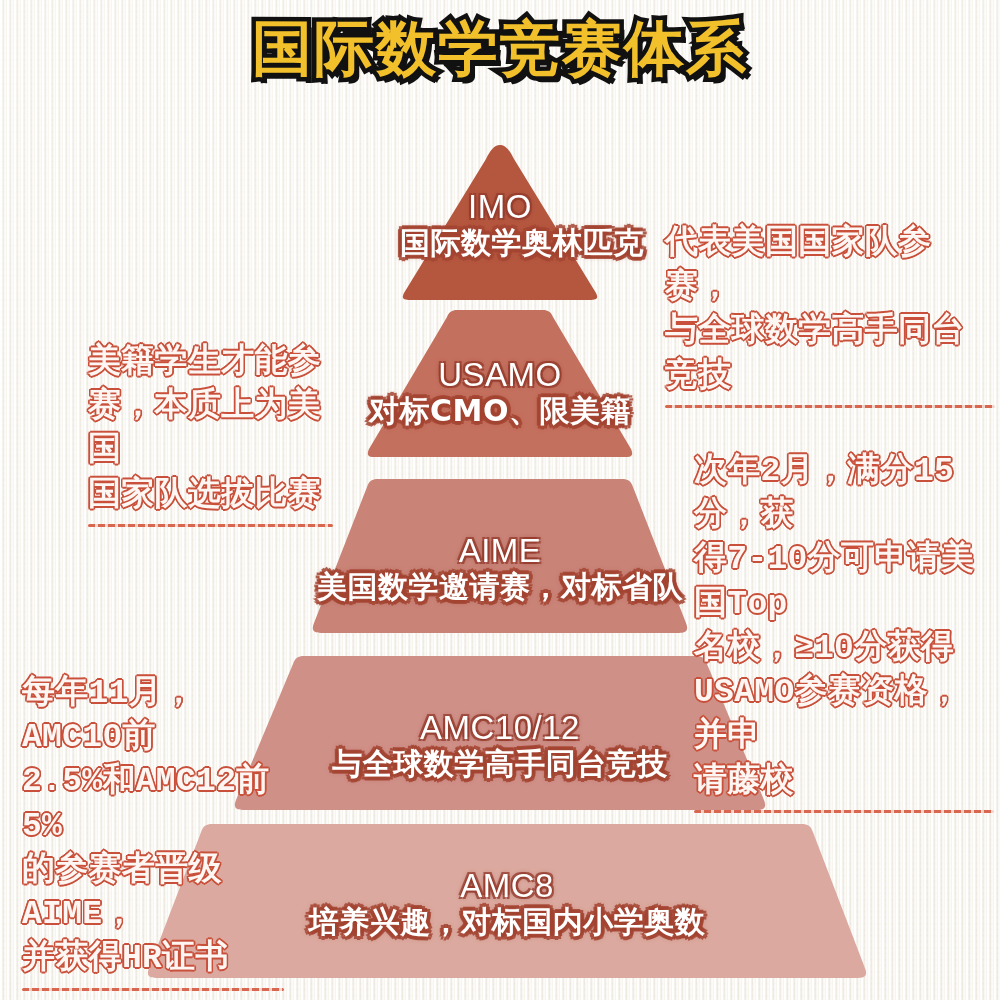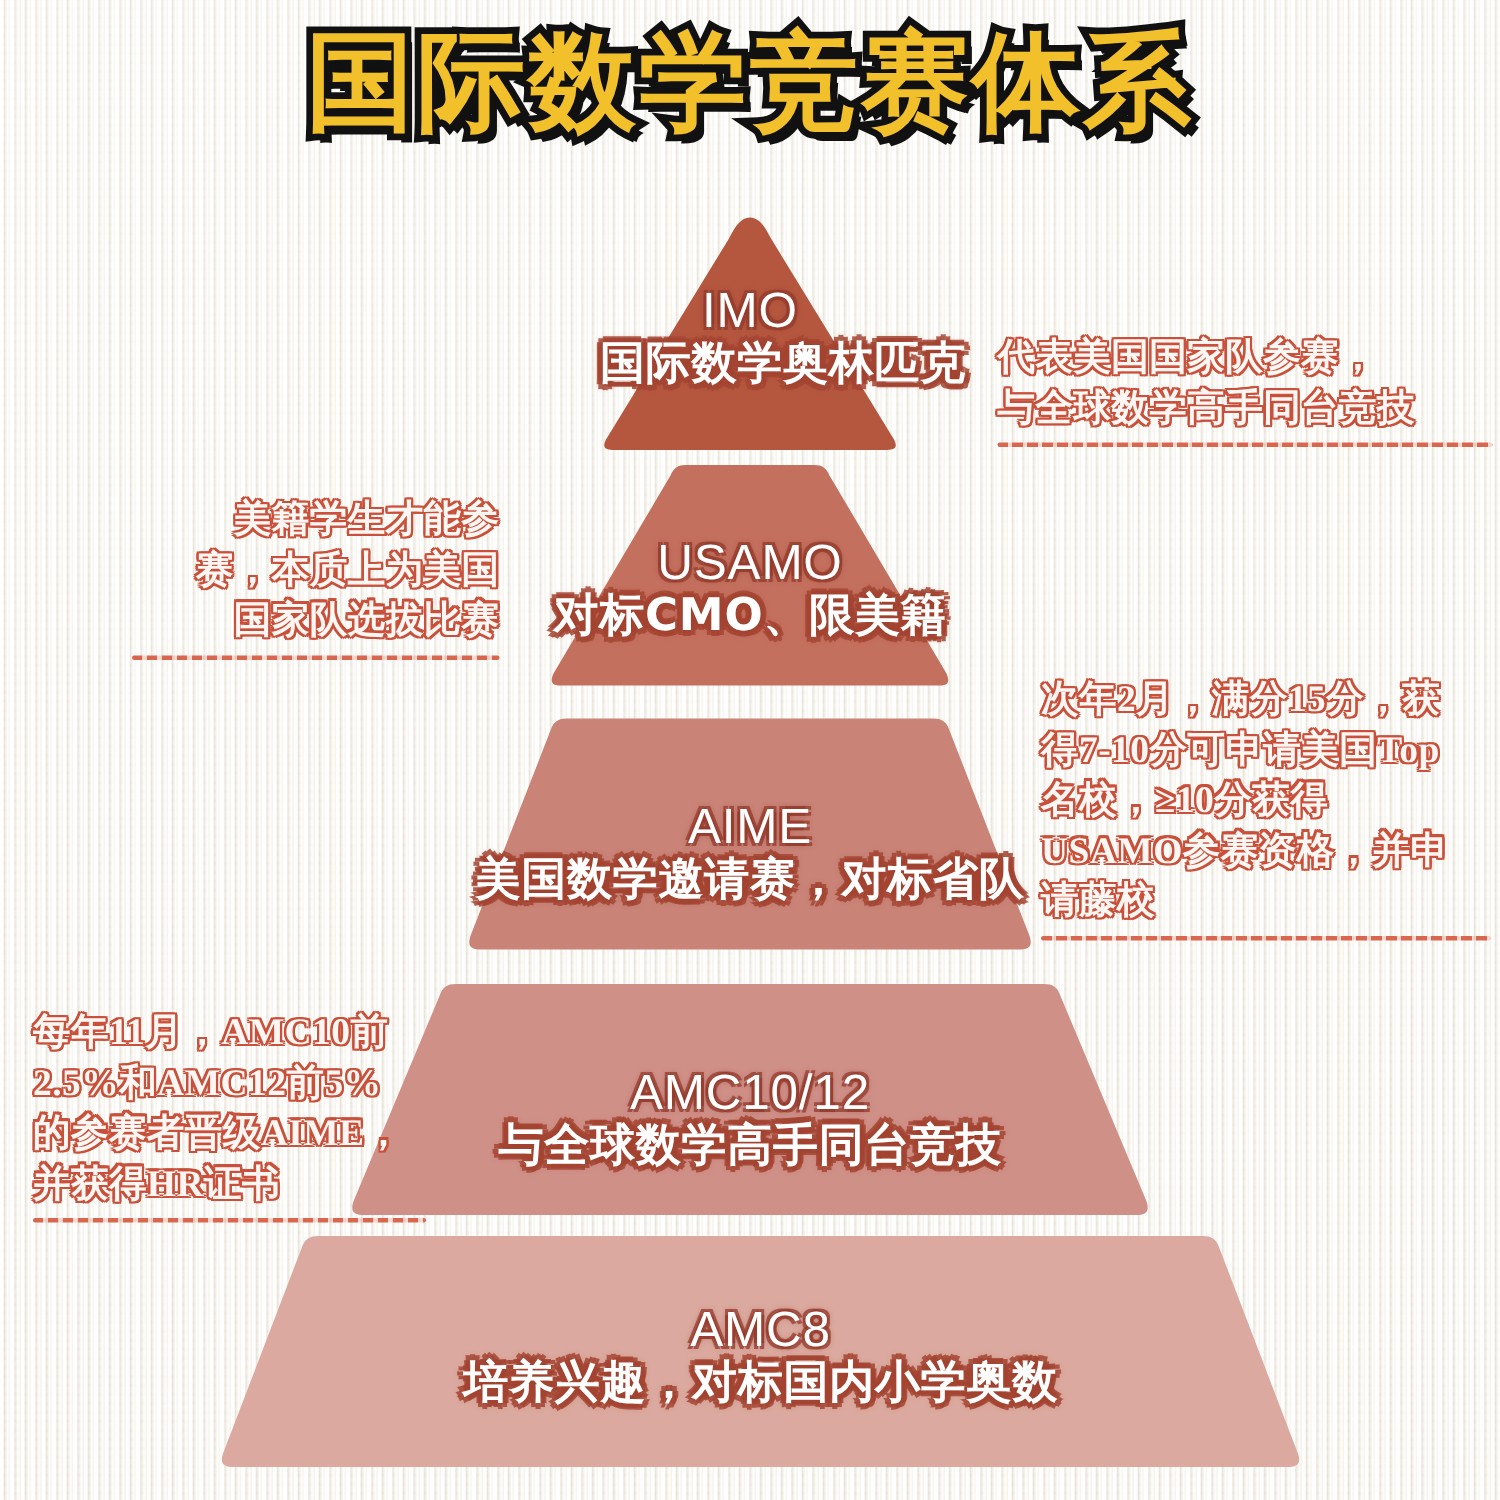--- a/index.html
+++ b/index.html
@@ -42,21 +42,21 @@
     top: 18px;
     left: 0;
     width: 1000px;
     text-align: center;
     z-index: 6;
   }
   #title {
     display: inline-block;
     font-family: "DejaVu Sans", "Liberation Sans", sans-serif;
     font-weight: bold;
-    font-size: 72px;
+    font-size: 60px;
     line-height: 1.02;
     letter-spacing: 2px;
     color: #f2c02a;
     -webkit-text-stroke: 9px #111111;
     paint-order: stroke fill;
     text-shadow:
       5px 6px 0 #111111,
       -1px -1px 0 #111111;
   }
 
@@ -138,23 +138,23 @@
   #tier-imo .labels     { padding-bottom: 40px; }
   #tier-usamo .labels   { padding-bottom: 30px; }
   #tier-aime .labels    { padding-bottom: 32px; }
   #tier-amc1012 .labels { padding-bottom: 32px; }
   #tier-amc8 .labels    { padding-bottom: 42px; }
 
   
   .annot {
     position: absolute;
     z-index: 5;
-    font-family: Liberation Serif, serif;
+    font-family: Liberation Mono, monospace;
     font-weight: bold;
-    font-size: 25px;
+    font-size: 33px;
     line-height: 1.34;
     color: #fdf6f2;
     letter-spacing: 0.3px;
     text-shadow:
       1.6px 0 0 #c9503a,
       -1.6px 0 0 #c9503a,
       0 1.6px 0 #c9503a,
       0 -1.6px 0 #c9503a,
       1.4px 1.4px 0 #c9503a,
       -1.4px 1.4px 0 #c9503a,
@@ -167,21 +167,21 @@
     margin-top: 6px;
     background: repeating-linear-gradient(90deg,
       #d9674f 0px, #d9674f 7px,
       rgba(217,103,79,0.25) 7px, rgba(217,103,79,0.25) 10px);
     border-radius: 2px;
   }
   .annot.left  { text-align: left; }
   .annot.right { text-align: left; }
 
   #annot-imo      { left: 665px; top: 222px;  width: 330px; }
-  #annot-usamo    { left: 88px;  top: 330px;  width: 245px; text-align: right; }
+  #annot-usamo    { left: 88px;  top: 341px;  width: 245px; }
   #annot-usamo .rule { margin-left: auto; }
   #annot-aime     { left: 694px; top: 450px;  width: 300px; }
   #annot-amc1012  { left: 22px;  top: 672px;  width: 262px; }
   #annot-amc8     { left: 762px; top: 862px;  width: 232px; }
 
 </style>
 </head>
 <body>
 
 <div id="poster">

